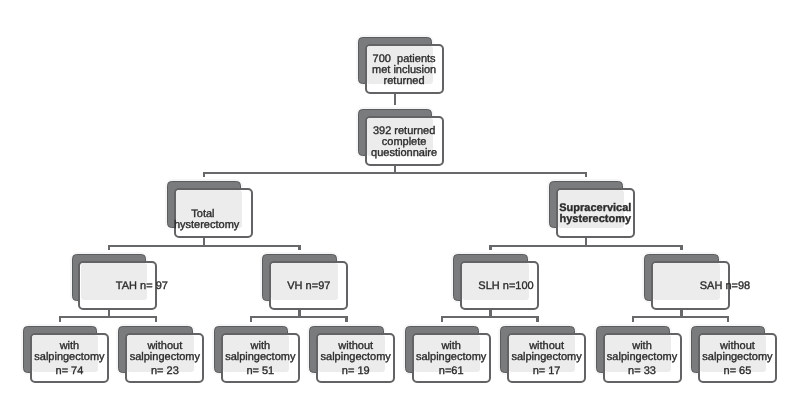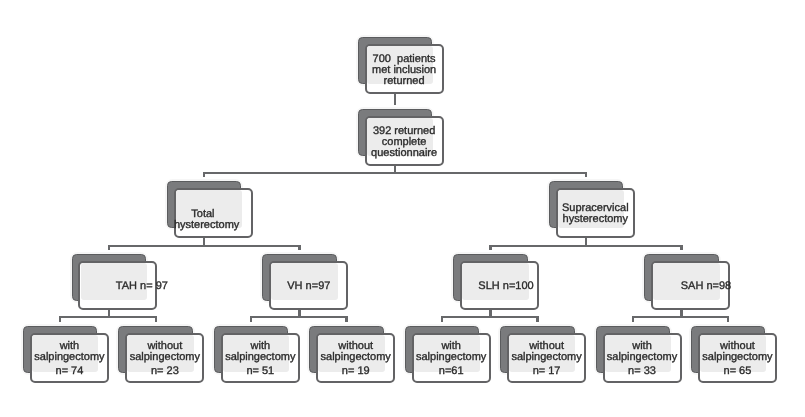--- a/index.html
+++ b/index.html
@@ -71,21 +71,21 @@
       <div class="shadow" style="left: 167px; top: 181.4px; width: 74.4px; height: 47.1px;"></div>
       <div class="card" style="left: 173.9px; top: 188.3px; width: 79px; height: 49.9px;"></div>
       <div class="inner" style="left: 176px; top: 190.4px; width: 66.3px; height: 37.5px;"></div>
       <div class="label" style="left: 173.9px; width: 58px; height: 22px; top: 209px;"><div class="ln" style="top:0.00px">Total</div><div class="ln" style="top:11.00px">hysterectomy</div></div>
     </div>
     <div class="node" style="left: 0px; top: 0px;">
       <div class="halo" style="left: 548.9px; top: 181.4px; width: 74.4px; height: 47.1px;"></div>
       <div class="shadow" style="left: 548.9px; top: 181.4px; width: 74.4px; height: 47.1px;"></div>
       <div class="card" style="left: 555.8px; top: 188.3px; width: 79px; height: 49.9px;"></div>
       <div class="inner" style="left: 557.9px; top: 190.4px; width: 66.3px; height: 37.5px;"></div>
-      <div class="label" style="left: 555.8px; width: 79px; height: 22px; top: 203.45px;"><div class="ln" style="top:0.00px">Supracervical</div><div class="ln" style="top:11.00px">hysterectomy</div></div>
+      <div class="label" style="left: 555.8px; width: 79px; height: 22px; top: 203.45px; font-weight: bold;"><div class="ln" style="top:0.00px">Supracervical</div><div class="ln" style="top:11.00px">hysterectomy</div></div>
     </div>
     <div class="node" style="left: 0px; top: 0px;">
       <div class="halo" style="left: 71.5px; top: 253.6px; width: 74.4px; height: 47.1px;"></div>
       <div class="shadow" style="left: 71.5px; top: 253.6px; width: 74.4px; height: 47.1px;"></div>
       <div class="card" style="left: 78.4px; top: 260.5px; width: 79px; height: 49.9px;"></div>
       <div class="inner" style="left: 80.5px; top: 262.6px; width: 66.3px; height: 37.5px;"></div>
       <div class="label" style="left: 78.4px; width: 79px; height: 11px; top: 281.15px; padding-left: 48px;"><div class="ln" style="top:0.00px">TAH n= 97</div></div>
     </div>
     <div class="node" style="left: 0px; top: 0px;">
       <div class="halo" style="left: 262.44px; top: 253.6px; width: 74.4px; height: 47.1px;"></div>
@@ -99,21 +99,21 @@
       <div class="shadow" style="left: 453.38px; top: 253.6px; width: 74.4px; height: 47.1px;"></div>
       <div class="card" style="left: 460.28px; top: 260.5px; width: 79px; height: 49.9px;"></div>
       <div class="inner" style="left: 462.38px; top: 262.6px; width: 66.3px; height: 37.5px;"></div>
       <div class="label" style="left: 474px; width: 64px; height: 11px; top: 281.15px;"><div class="ln" style="top:0.00px">SLH n=100</div></div>
     </div>
     <div class="node" style="left: 0px; top: 0px;">
       <div class="halo" style="left: 644.32px; top: 253.6px; width: 74.4px; height: 47.1px;"></div>
       <div class="shadow" style="left: 644.32px; top: 253.6px; width: 74.4px; height: 47.1px;"></div>
       <div class="card" style="left: 651.22px; top: 260.5px; width: 79px; height: 49.9px;"></div>
       <div class="inner" style="left: 653.32px; top: 262.6px; width: 66.3px; height: 37.5px;"></div>
-      <div class="label" style="left: 667px; width: 78px; height: 11px; top: 281.15px;"><div class="ln" style="top:0.00px">SAH n=98</div></div>
+      <div class="label" style="left: 686px; width: 78px; height: 11px; top: 281.15px;"><div class="ln" style="top:0.00px">SAH n=98</div></div>
     </div>
     <div class="node" style="left: 0px; top: 0px;">
       <div class="halo" style="left: 23.04px; top: 325.9px; width: 74.4px; height: 47.1px;"></div>
       <div class="shadow" style="left: 23.04px; top: 325.9px; width: 74.4px; height: 47.1px;"></div>
       <div class="card" style="left: 29.94px; top: 332.8px; width: 79px; height: 49.9px;"></div>
       <div class="inner" style="left: 32.04px; top: 334.9px; width: 66.3px; height: 37.5px;"></div>
       <div class="label" style="left: 29.94px; width: 79px; height: 36.8px; top: 340.55px;"><div class="ln" style="top:0.00px">with</div><div class="ln" style="top:11.00px">salpingectomy</div><div class="ln" style="top:25.80px">n= 74</div></div>
     </div>
     <div class="node" style="left: 0px; top: 0px;">
       <div class="halo" style="left: 118.47px; top: 325.9px; width: 74.4px; height: 47.1px;"></div>

